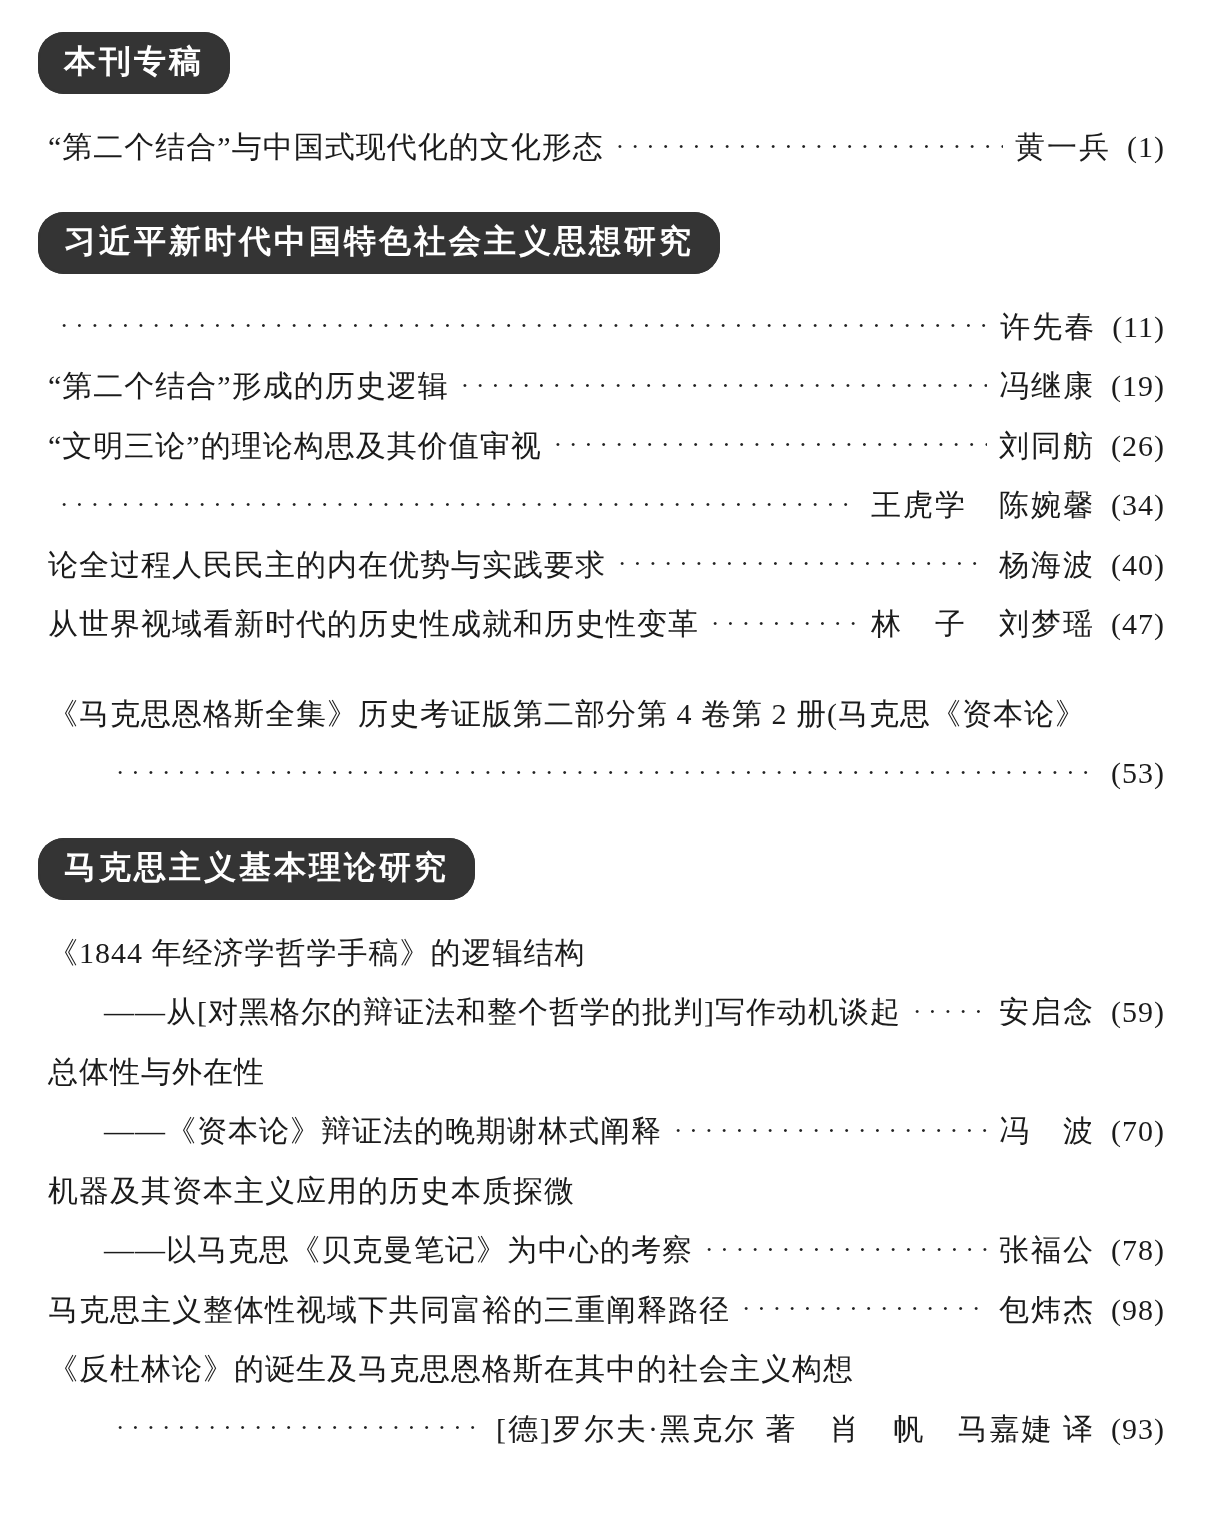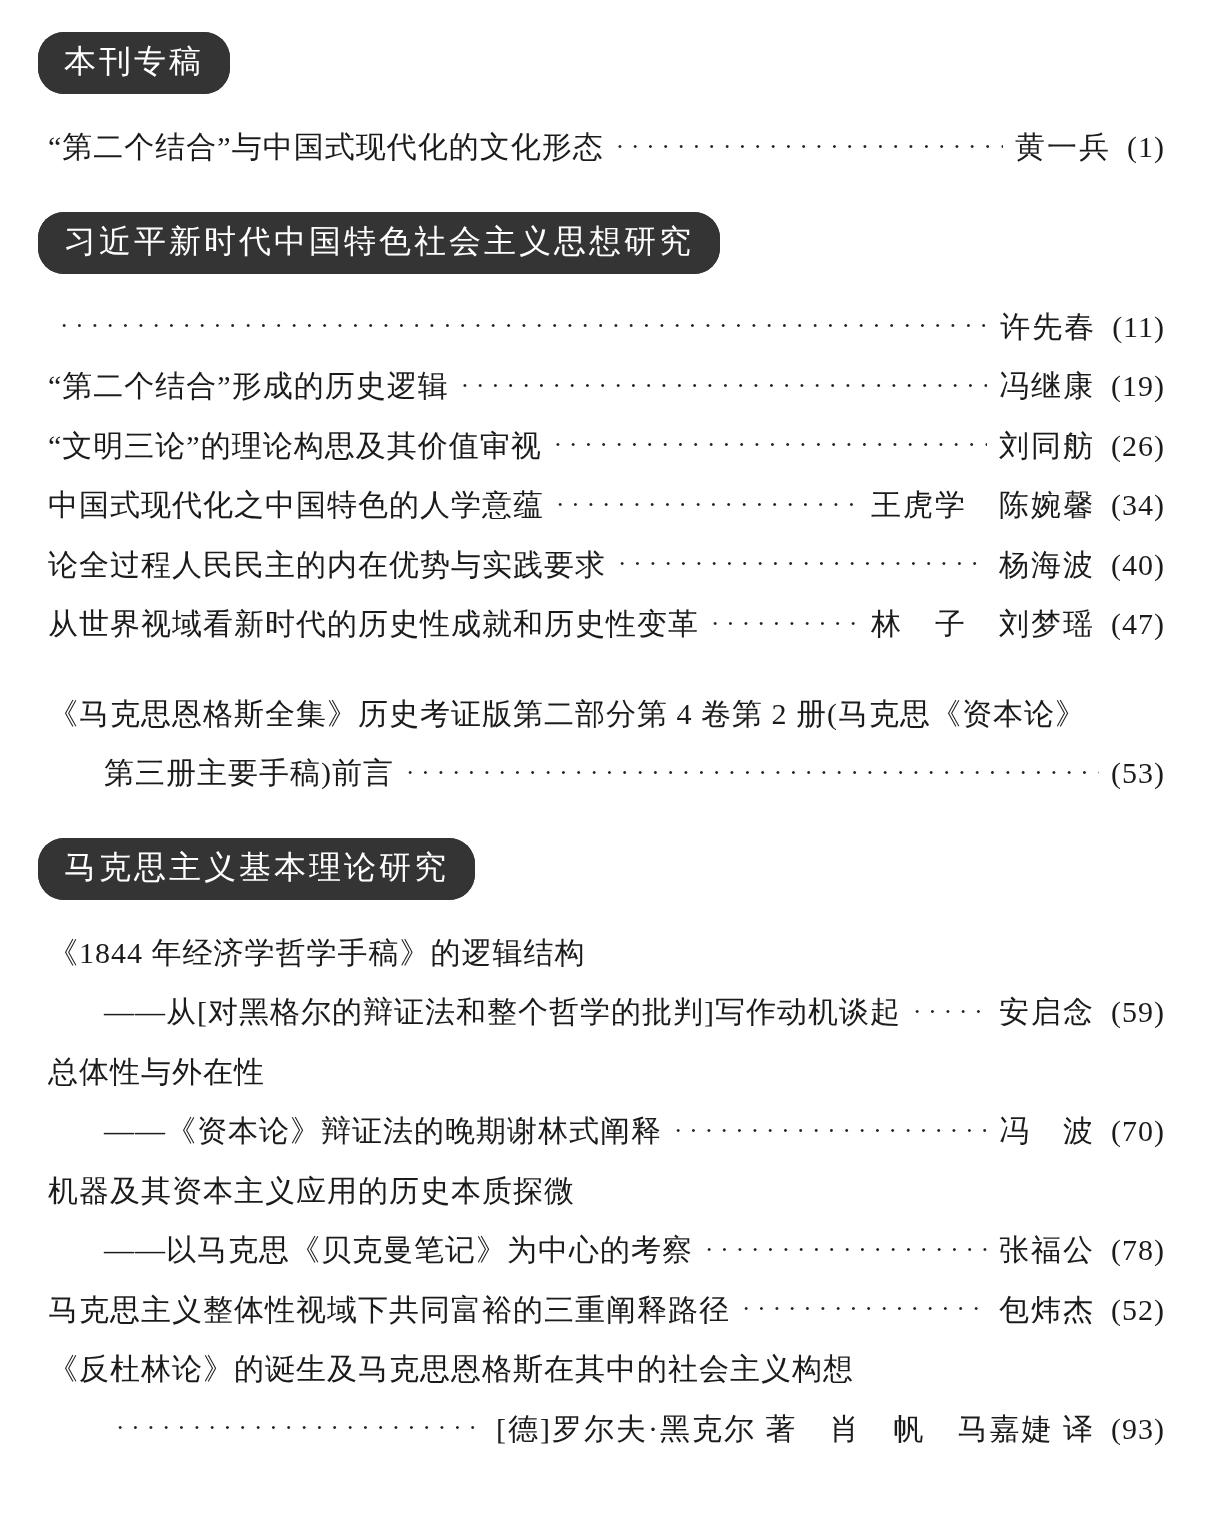--- a/index.html
+++ b/index.html
@@ -20,21 +20,21 @@
   .section {
     margin-bottom: 30px;
   }
   .badge {
     display: inline-block;
     background: #343434;
     color: #ffffff;
     border-radius: 26px;
     padding: 8px 26px 10px 26px;
     font-family: "Liberation Sans", "DejaVu Sans", sans-serif;
-    font-weight: normal;
+    font-weight: bold;
     font-size: 32px;
     letter-spacing: 3px;
     margin: 4px 0 18px -10px;
     box-shadow: inset 0 0 0 2px #343434;
   }
   .rows {
     margin-top: 6px;
   }
   .row {
     display: flex;
@@ -108,21 +108,20 @@
         <span class="authors">冯继康</span>
         <span class="page-no">(19)</span>
       </div>
       <div class="row">
         <span class="title">“文明三论”的理论构思及其价值审视</span>
         <span class="leader">································································································································································</span>
         <span class="authors">刘同舫</span>
         <span class="page-no">(26)</span>
       </div>
       <div class="row">
-        <span class="title">中国式现代化之中国特色的人学意蕴</span>
         <span class="leader">································································································································································</span>
         <span class="authors">王虎学　陈婉馨</span>
         <span class="page-no">(34)</span>
       </div>
       <div class="row">
         <span class="title">论全过程人民民主的内在优势与实践要求</span>
         <span class="leader">································································································································································</span>
         <span class="authors">杨海波</span>
         <span class="page-no">(40)</span>
       </div>
@@ -134,21 +133,20 @@
       </div>
     </div>
   </div>
 
   <div class="section">
     <div class="rows">
       <div class="row">
         <span class="title">《马克思恩格斯全集》历史考证版第二部分第 4 卷第 2 册(马克思《资本论》</span>
       </div>
       <div class="row indent">
-        <span class="title">第三册主要手稿)前言</span>
         <span class="leader">································································································································································</span>
         <span class="page-no">(53)</span>
       </div>
     </div>
   </div>
 
   <div class="section">
     <div class="badge">
       <span>马克思主义基本理论研究</span>
     </div>
@@ -177,21 +175,21 @@
       <div class="row indent">
         <span class="title">——以马克思《贝克曼笔记》为中心的考察</span>
         <span class="leader">································································································································································</span>
         <span class="authors">张福公</span>
         <span class="page-no">(78)</span>
       </div>
       <div class="row">
         <span class="title">马克思主义整体性视域下共同富裕的三重阐释路径</span>
         <span class="leader">································································································································································</span>
         <span class="authors">包炜杰</span>
-        <span class="page-no">(52)</span>
+        <span class="page-no">(98)</span>
       </div>
       <div class="row">
         <span class="title">《反杜林论》的诞生及马克思恩格斯在其中的社会主义构想</span>
       </div>
       <div class="row indent">
         <span class="title"></span>
         <span class="leader">································································································································································</span>
         <span class="authors">[德]罗尔夫·黑克尔 著　肖　帆　马嘉婕 译</span>
         <span class="page-no">(93)</span>
       </div>

